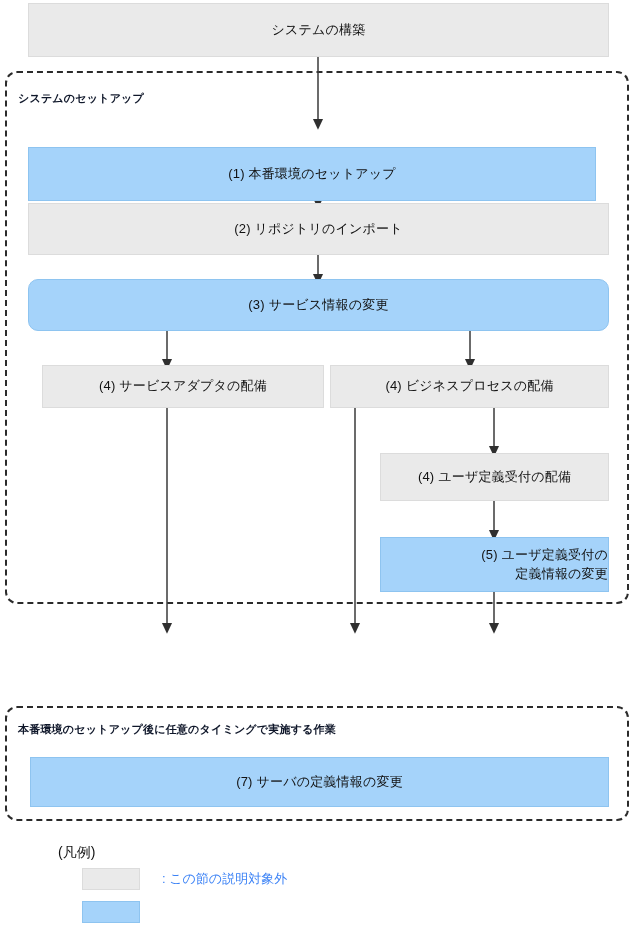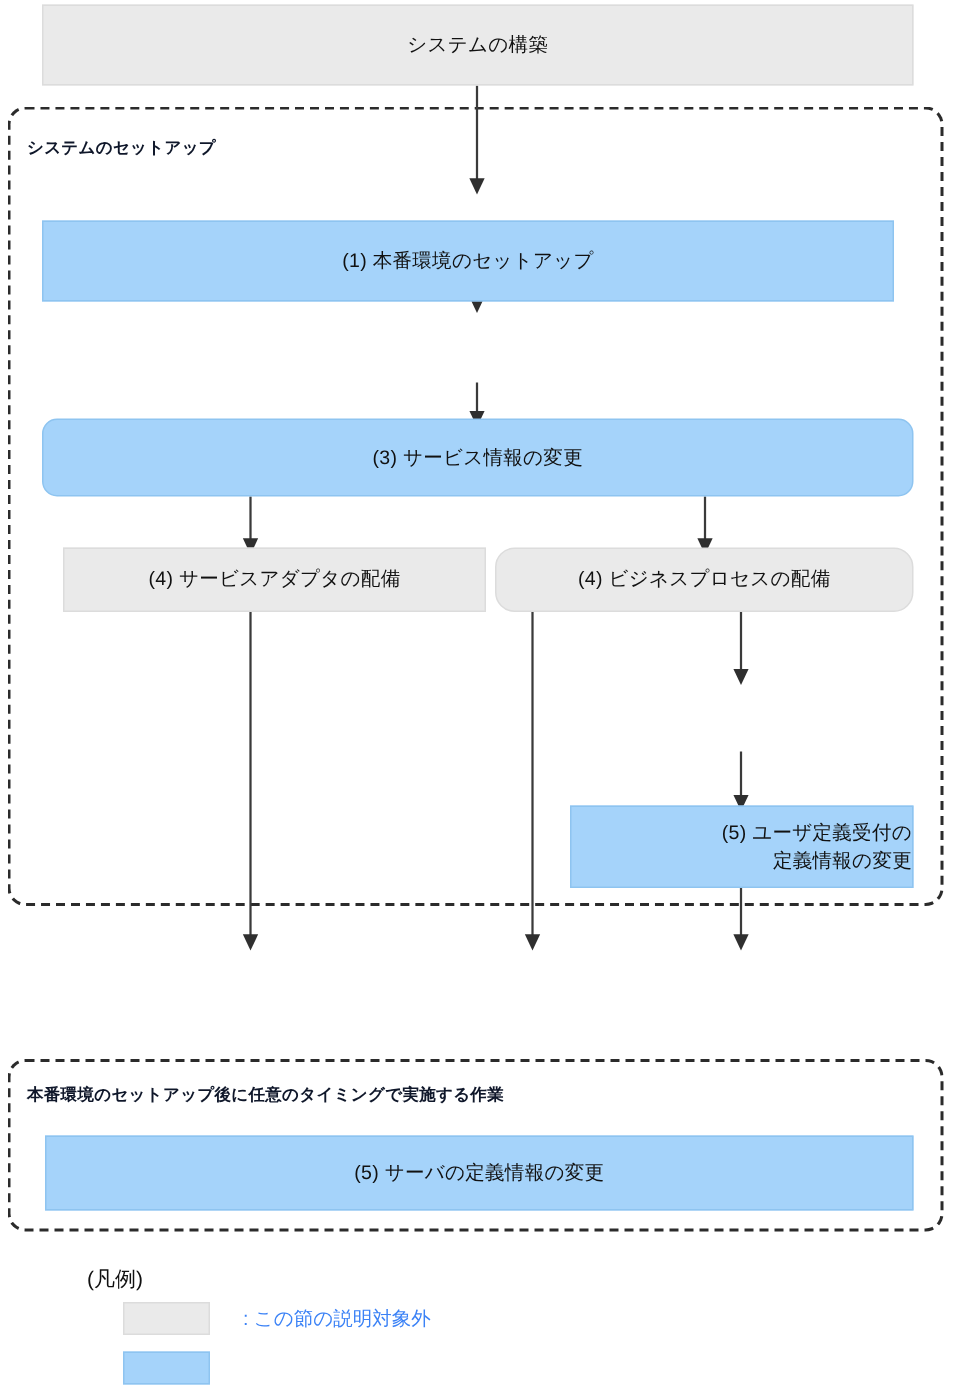--- a/index.html
+++ b/index.html
@@ -143,35 +143,37 @@
       <line x1="355" y1="408" x2="355" y2="628"></line>
 
       <line x1="494" y1="592" x2="494" y2="628"></line>
     </g>
   </svg>
 
   <div class="box gray" style="left:28px; top:3px; width:581px; height:54px;">システムの構築</div>
 
   <div class="box blue" style="left:28px; top:125px; width:568px; height:54px;margin-top:22px;">(1) 本番環境のセットアップ</div>
 
+  <div class="box gray" style="left:28px; top:203px; width:581px; height:52px;">(2) リポジトリのインポート</div>
 
   <div class="box blue" style="left:28px; top:279px; width:581px; height:52px;border-radius:10px;">(3) サービス情報の変更</div>
 
   <div class="box gray" style="left:28px; top:365px; width:282px; height:43px;margin-left:14px;">(4) サービスアダプタの配備</div>
 
-  <div class="box gray" style="left:330px; top:365px; width:279px; height:43px;border-radius:13px;">(4) ビジネスプロセスの配備</div>
+  <div class="box gray" style="left:330px; top:365px; width:279px; height:43px;">(4) ビジネスプロセスの配備</div>
 
+  <div class="box gray" style="left:380px; top:453px; width:229px; height:48px;">(4) ユーザ定義受付の配備</div>
 
   <div class="box blue" style="left:380px; top:537px; width:229px; height:55px; flex-direction:column;align-items:flex-end;">
     <span>(5) ユーザ定義受付の</span>
     <span>定義情報の変更</span>
   </div>
 
 
-  <div class="box blue" style="left:30px; top:757px; width:579px; height:50px;">(5) サーバの定義情報の変更</div>
+  <div class="box blue" style="left:30px; top:757px; width:579px; height:50px;">(7) サーバの定義情報の変更</div>
 
   <div class="legend" style="left:0; top:840px; width:636px; height:91px;">
     <div class="legend-title" style="left:58px; top:4px;">(凡例)</div>
 
     <div class="legend-row" style="left:82px; top:28px;">
       <span class="legend-swatch gray"></span>
       <span class="legend-text">: この節の説明対象外</span>
     </div>
 
     <div class="legend-row" style="left:82px; top:61px;">

